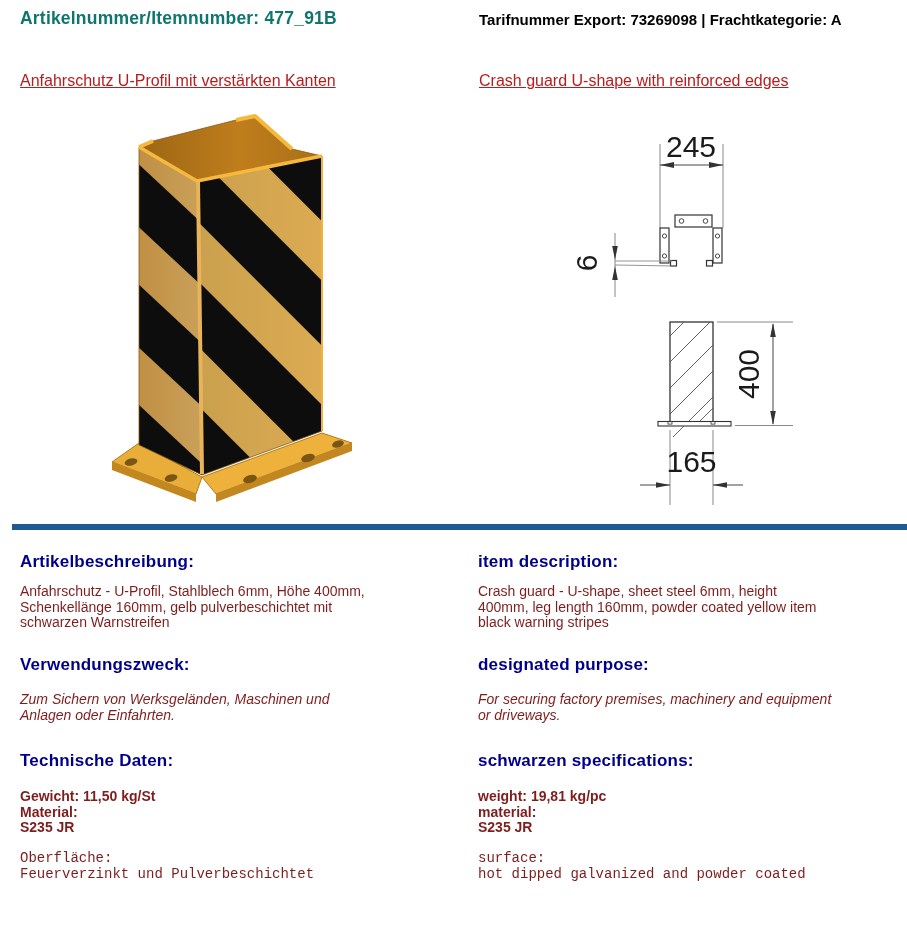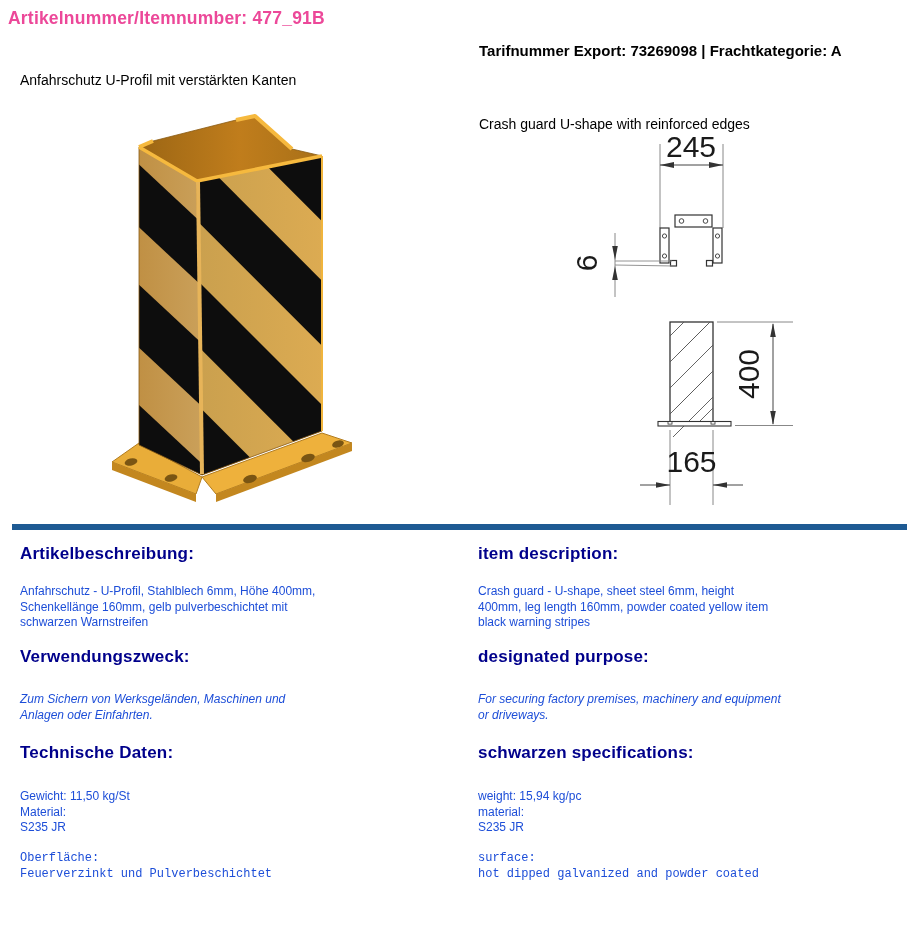--- a/index.html
+++ b/index.html
@@ -6,54 +6,55 @@
   html,body { background:#ffffff; }
   body {
     position:relative;
     width:907px; height:932px;
     font-family:"Liberation Sans","DejaVu Sans",sans-serif;
     color:#2a2a2a;
     overflow:hidden;
   }
   .abs { position:absolute; }
   .hdr-main {
-    left:8px; top:8px;
-    font-size:17.5px; font-weight:bold; color:#ec4899;
+    left:20px; top:8px;
+    font-size:17.5px; font-weight:bold; color:#0f766e;
     letter-spacing:0.2px;
   }
   .hdr-tariff {
     left:479px; top:11px;
-    font-size:15px; font-weight:bold; color:#000000;margin-top:31px;
-  }
-  .subtitle { font-size:14px; color:#000000; }
+    font-size:15px; font-weight:bold; color:#000000;
+  }
+  .subtitle { font-size:16px; color:#b91c1c;text-decoration:underline; }
   .sub-de { left:20px; top:72px; }
-  .sub-en { left:479px; top:72px;margin-top:44px; }
+  .sub-en { left:479px; top:72px; }
 
   .divider {
     left:12px; top:524px; width:895px; height:6px;
     background:#1e5a93;
   }
 
   .col-left  { left:20px;  width:450px; }
   .col-right { left:478px; width:428px; }
 
   .sec-head {
     font-size:17px; font-weight:bold; color:#00008B;
     letter-spacing:0.2px;
+    margin-top:8px;
   }
   .sec-body {
-    font-size:12px; line-height:15.5px; color:#1d4ed8;
+    font-size:14px; line-height:15.5px; color:#7f1d1d;
     white-space:pre-line;
   }
   .y-desc-h { top:544px; }
   .y-desc-b { top:584px; }
   .y-purp-h { top:647px; }
   .y-purp-b { top:692px;font-style:italic; }
   .y-tech-h { top:743px; }
-  .y-tech-b { top:789px; }
+  .y-tech-b { top:789px;font-weight:bold; }
   .y-surf-b { top:851px;font-family:Liberation Mono, monospace; }
 
   .product-svg { left:98px;  top:110px; }
   .drawing-svg { left:550px; top:100px; }
 
   svg text.dim {
     font-family:"Liberation Sans","DejaVu Sans",sans-serif;
     font-size:30px; fill:#1a1a1a;
   }
 </style>
@@ -224,17 +225,17 @@
 Feuerverzinkt und Pulverbeschichtet</div>
 
 <div class="abs col-right sec-head y-desc-h">item description:</div>
 <div class="abs col-right sec-body y-desc-b">Crash guard - U-shape, sheet steel 6mm, height
 400mm, leg length 160mm, powder coated yellow item
 black warning stripes</div>
 <div class="abs col-right sec-head y-purp-h">designated purpose:</div>
 <div class="abs col-right sec-body y-purp-b">For securing factory premises, machinery and equipment
 or driveways.</div>
 <div class="abs col-right sec-head y-tech-h">schwarzen specifications:</div>
-<div class="abs col-right sec-body y-tech-b">weight: 15,94 kg/pc
+<div class="abs col-right sec-body y-tech-b">weight: 19,81 kg/pc
 material:
 S235 JR</div>
 <div class="abs col-right sec-body y-surf-b">surface:
 hot dipped galvanized and powder coated</div>
 
 </body></html>

